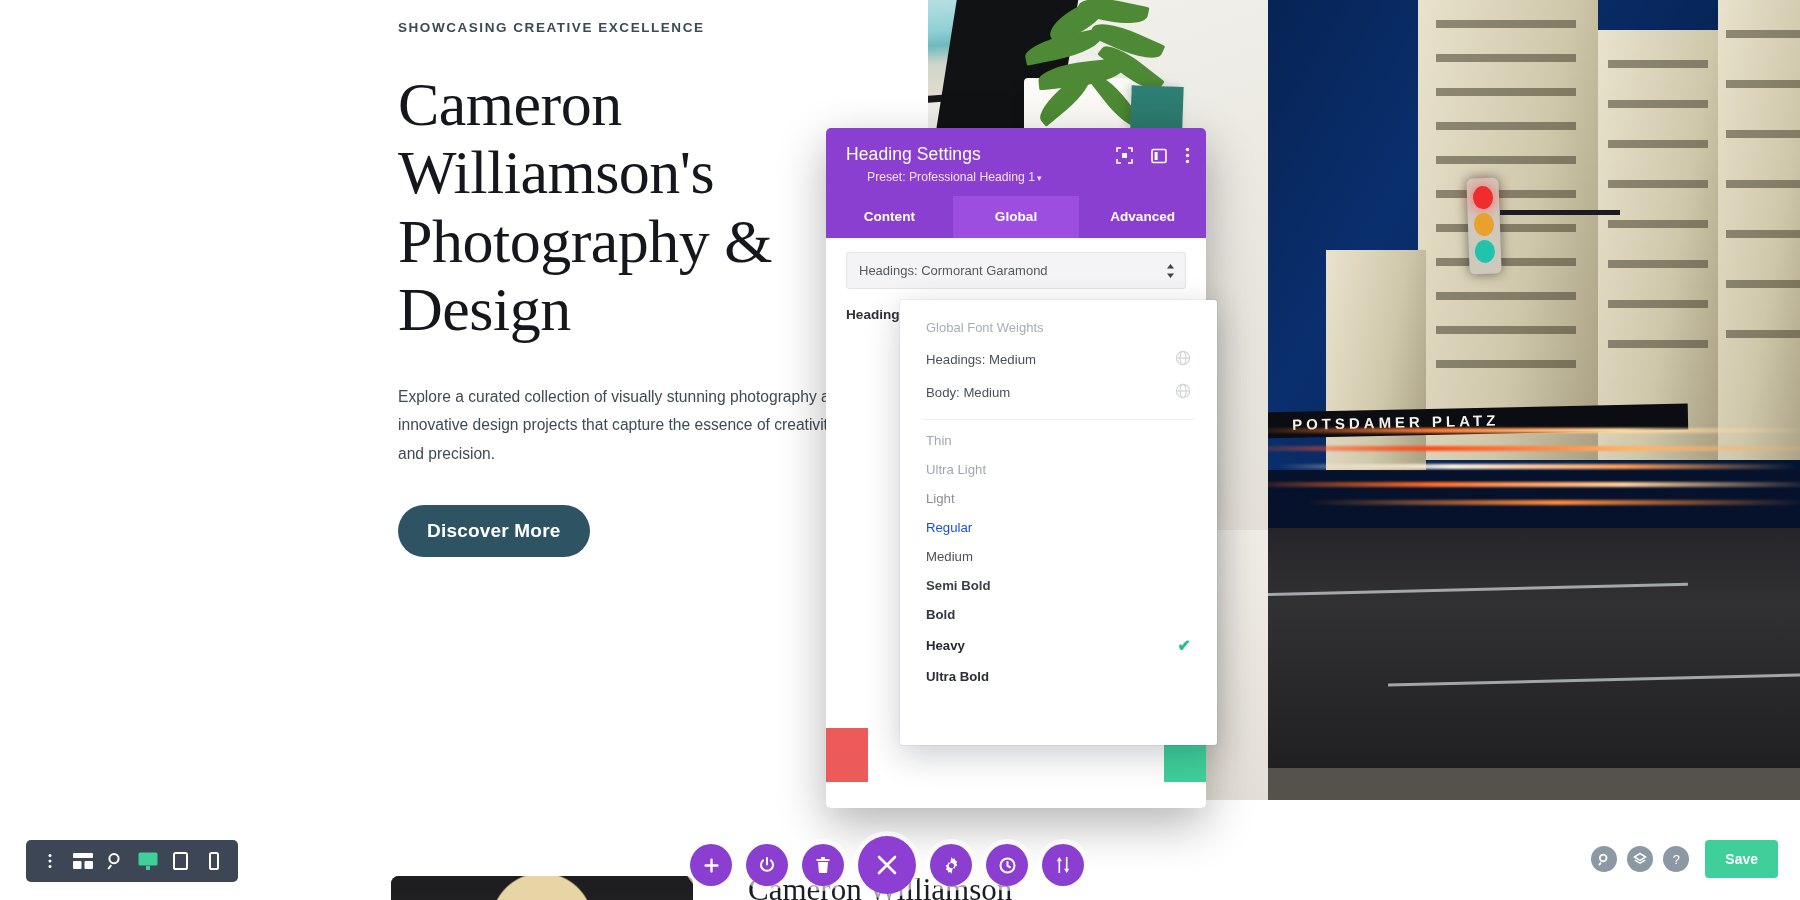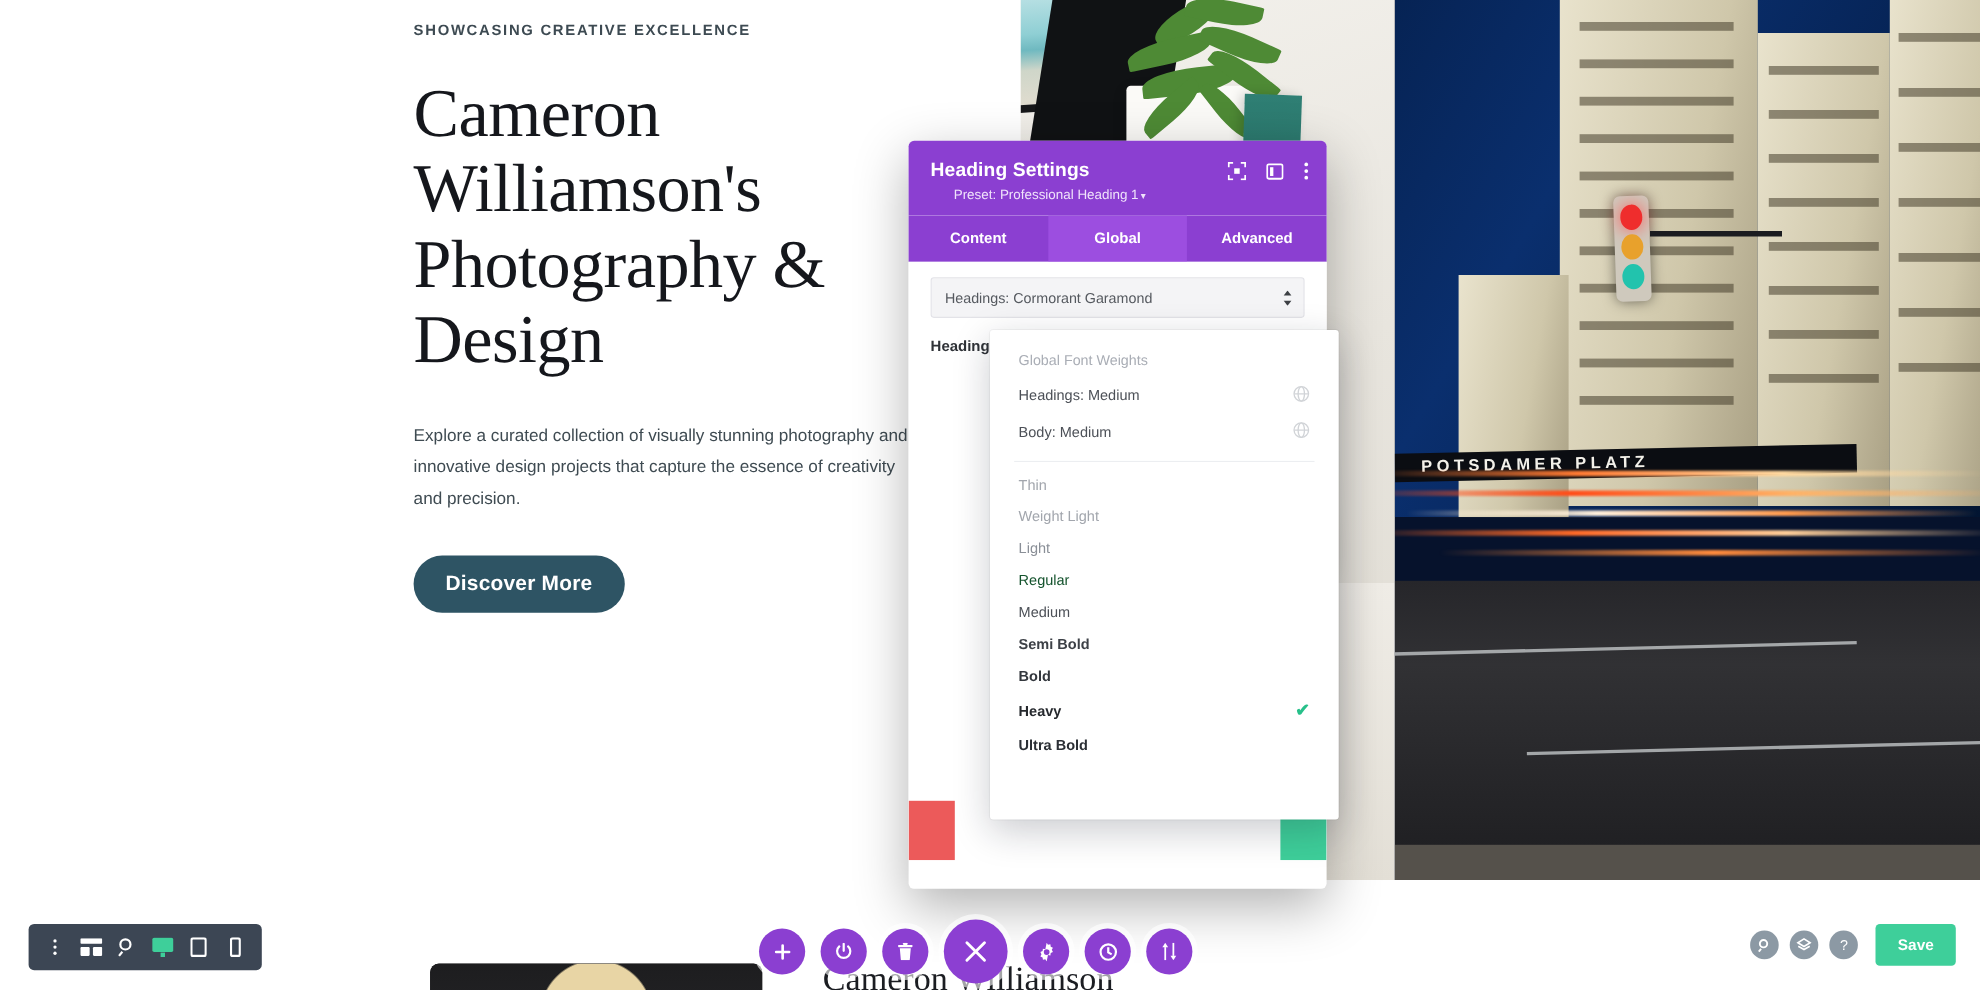--- a/index.html
+++ b/index.html
@@ -7,21 +7,21 @@
   html, body {
     width: 1800px; height: 900px;
     overflow: hidden;
     background: #ffffff;
     font-family: "Liberation Sans", sans-serif;
   }
   #stage { position: relative; width: 1800px; height: 900px; overflow: hidden; background:#fff; }
 
   
   .hero-left {
-    position: absolute; left: 376px; top: 20px; width: 470px;
+    position: absolute; left: 398px; top: 20px; width: 470px;
   }
   .eyebrow {
     font-size: 13.5px; letter-spacing: 1.55px; font-weight: 600;
     color: #3d4a52; text-transform: uppercase; line-height: 1.2;
   }
   .hero-title {
     margin-top: 34px;
     font-family: "Liberation Serif", "DejaVu Serif", serif;
     font-size: 62px; line-height: 1.1; font-weight: 400;
     color: #15171c; letter-spacing: -0.5px;
@@ -190,21 +190,21 @@
   .modal {
     position:absolute; left:826px; top:128px; width:380px; height:680px;
     border-radius:5px; overflow:visible;
     box-shadow: 0 16px 48px rgba(0,0,0,.30);
     background:#fff;
   }
   .modal-head {
     background:#8b3fd1; color:#fff; padding:16px 18px 12px 20px; border-radius:5px 5px 0 0;
     position:relative;
   }
-  .modal-title { font-size:17.5px; font-weight:700; letter-spacing:.1px; }
+  .modal-title { font-size:17.5px; font-weight:400; letter-spacing:.1px; }
   .modal-preset { font-size:12.2px; font-weight:400; margin-top:5px; color:#f0e2fb; cursor:pointer;padding-left:21px; }
   .modal-preset .caret { font-size:9px; margin-left:2px; }
   .head-icons { position:absolute; right:16px; top:19px; display:flex; gap:18px; align-items:center; }
   .head-icons .hi { cursor:pointer; color:#fff; display:flex; }
 
   .modal-tabs { display:flex; background:#8b3fd1; }
   .mtab {
     flex:1; text-align:center; color:#fff; font-size:13.6px; font-weight:700;
     padding:13px 0 14px; cursor:pointer;
   }
@@ -250,21 +250,21 @@
   .wp-item {
     display:flex; align-items:center; justify-content:space-between;
     padding:7px 26px; font-size:13.2px; color:#4c5057; cursor:pointer;
   }
   .wp-item .globe { opacity:.45; }
   .wp-divider { height:1px; background:#eceef1; margin:10px 22px 6px; }
   .wp-check { color:#27c08a; font-size:16px; font-weight:700; }
   .w-thin      { font-weight:100; color:#a2a6ad; }
   .w-ultralight{ font-weight:200; color:#a2a6ad; }
   .w-light     { font-weight:300; color:#8a8f97; }
-  .w-regular   { font-weight:400; color:#14532d; }
+  .w-regular   { font-weight:400; color:#1d4ed8; }
   .w-medium    { font-weight:500; color:#4c5057; }
   .w-semibold  { font-weight:600; color:#3d4147; }
   .w-bold      { font-weight:700; color:#33373d; }
   .w-ultrabold { font-weight:800; color:#2b2f35; }
   .w-heavy     { font-weight:900; color:#26292e; }
 </style>
 </head>
 <body>
 
 <div id="stage">
@@ -441,21 +441,21 @@
         </svg>
       </span>
     </div>
 
     <div class="wp-divider"></div>
 
     <div class="wp-item w-thin">
       <span>Thin</span>
       </div>
     <div class="wp-item w-ultralight">
-      <span>Weight Light</span>
+      <span>Ultra Light</span>
       </div>
     <div class="wp-item w-light">
       <span>Light</span>
       </div>
     <div class="wp-item w-regular">
       <span>Regular</span>
       </div>
     <div class="wp-item w-medium">
       <span>Medium</span>
       </div>

